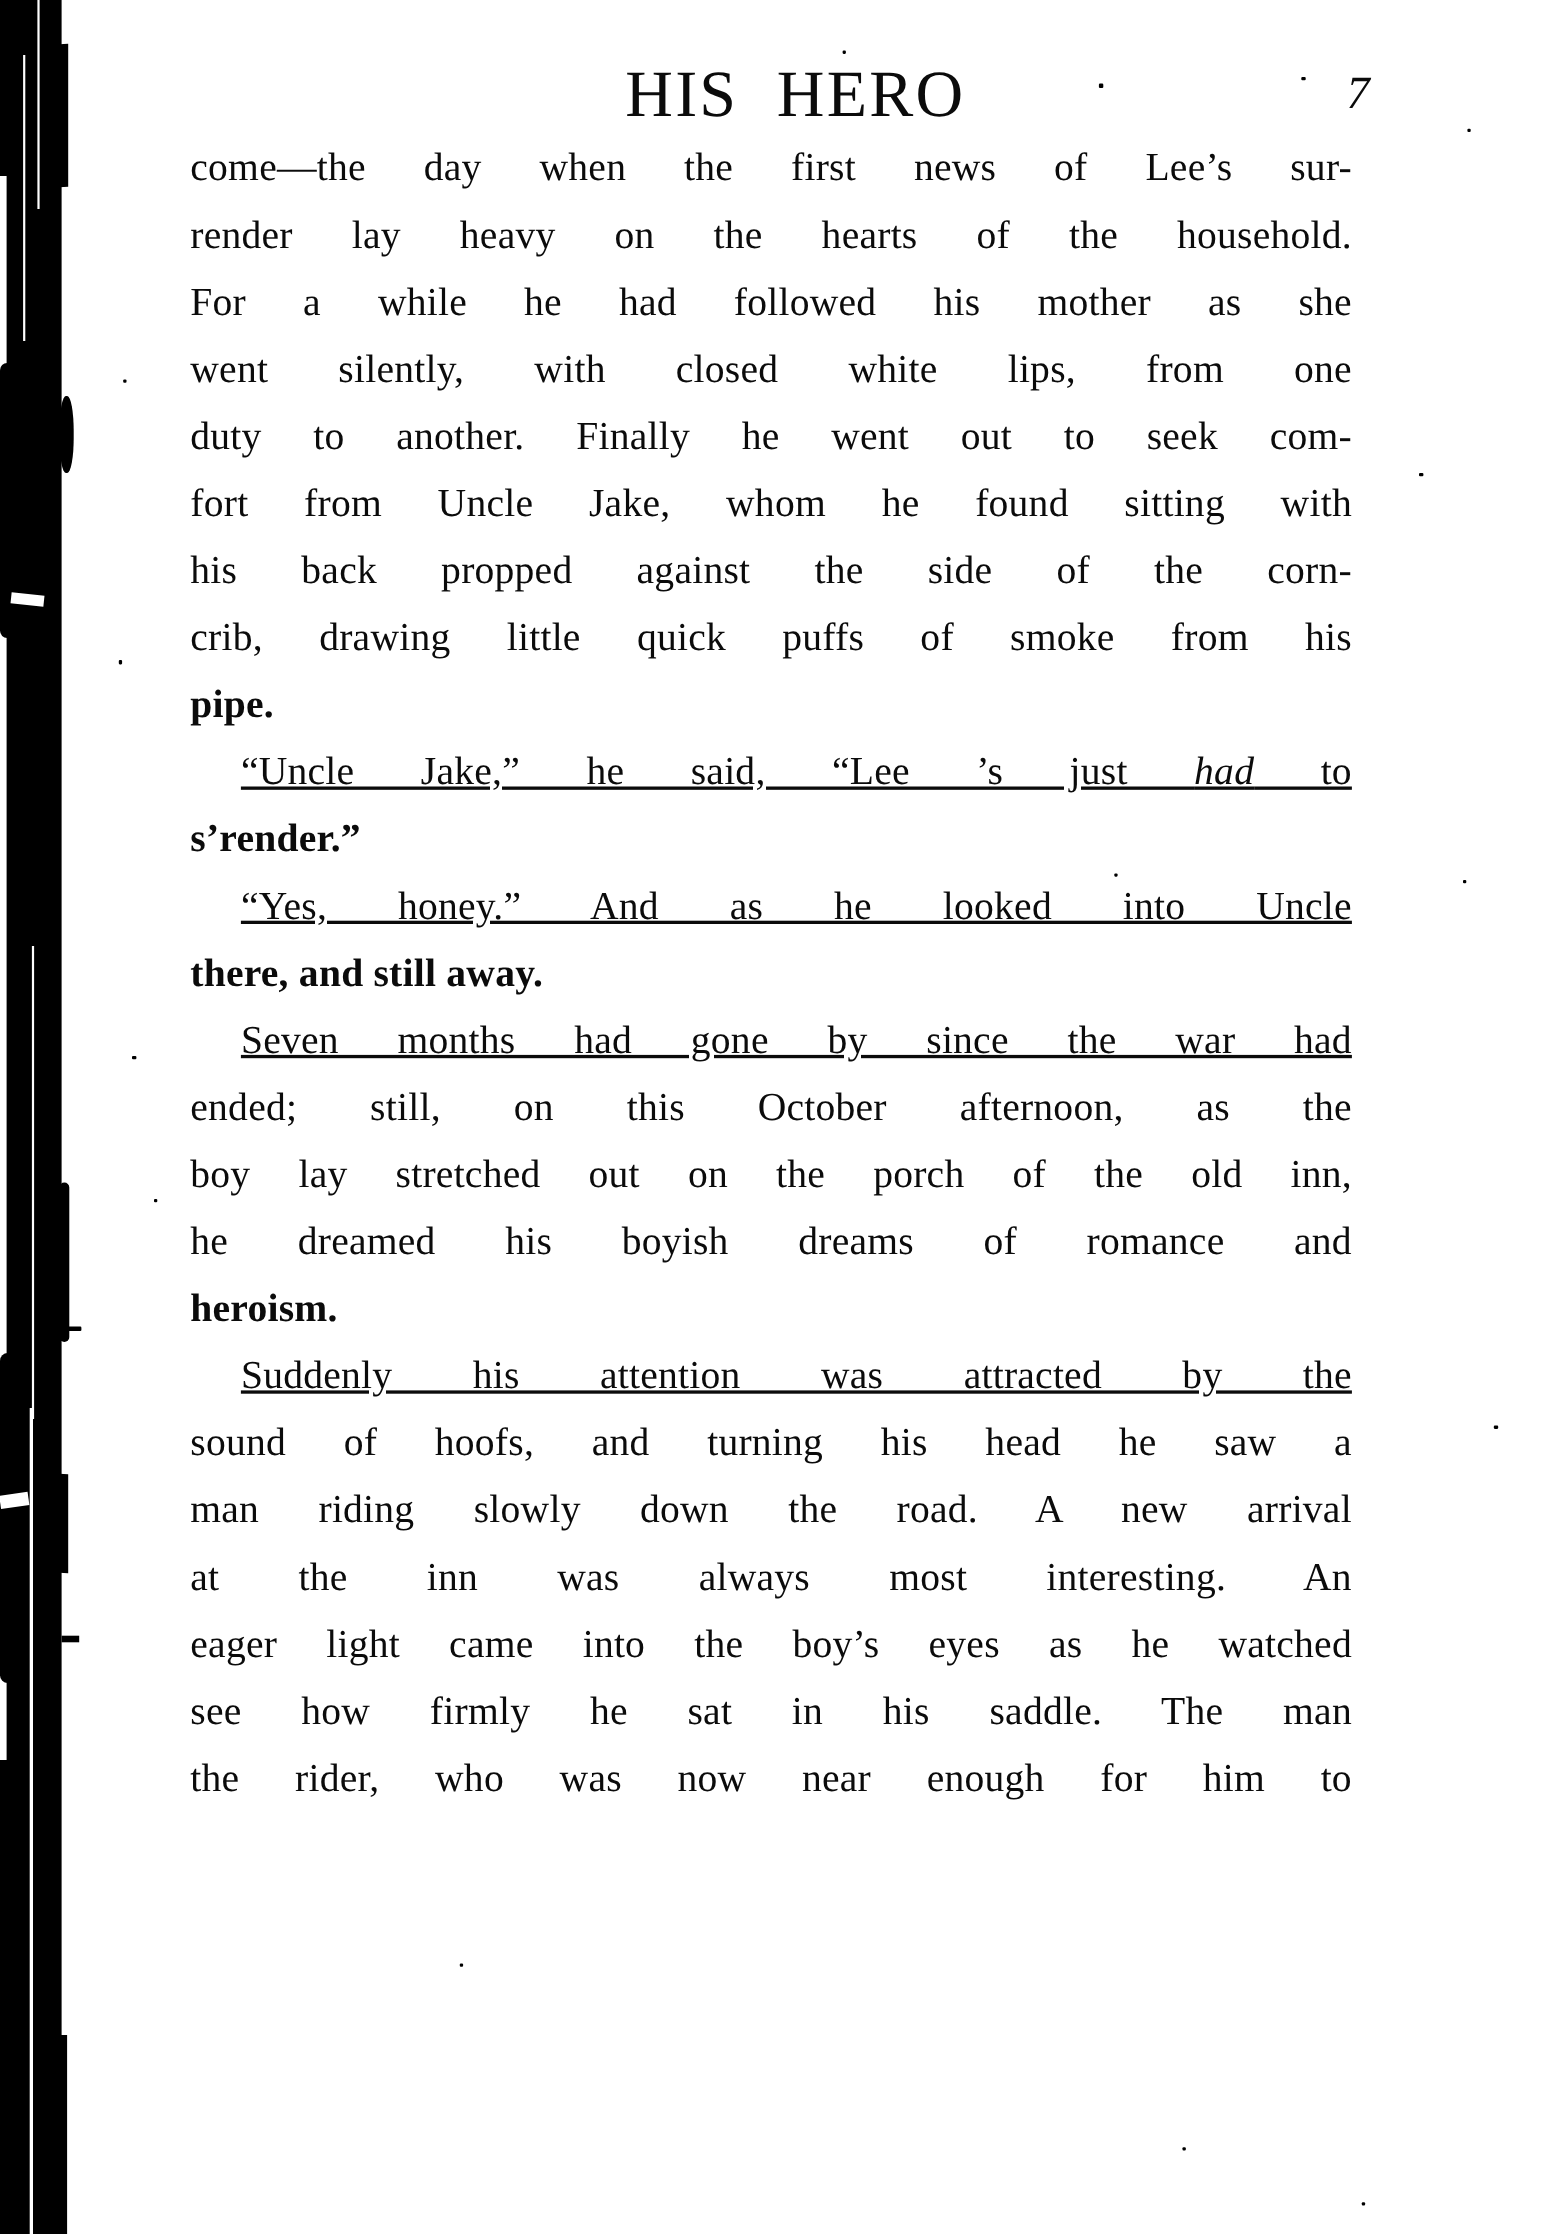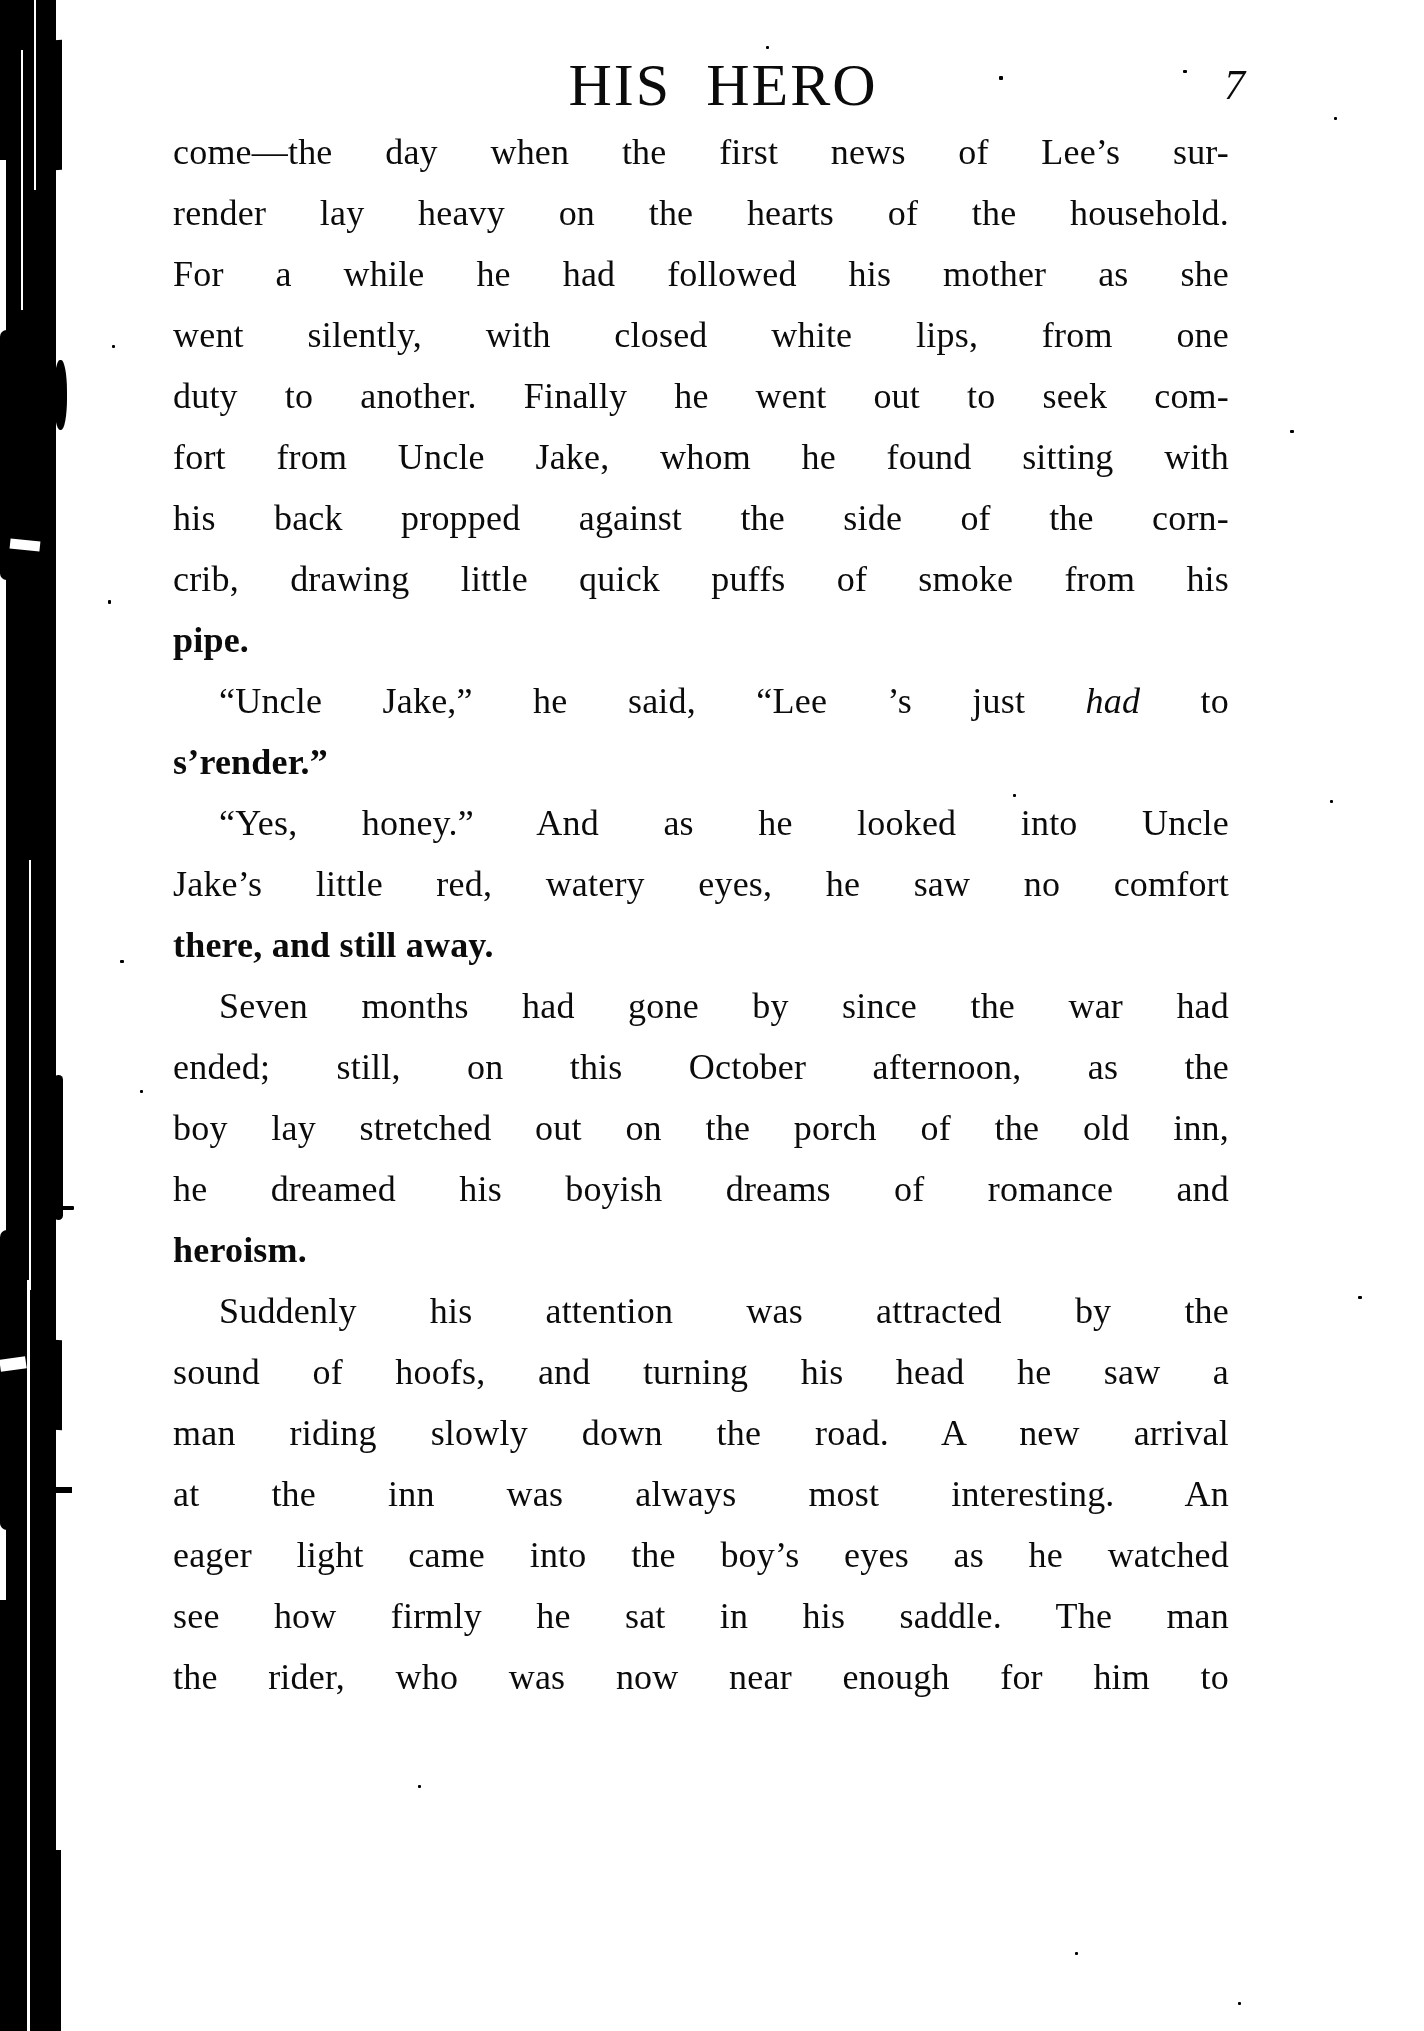--- a/index.html
+++ b/index.html
@@ -41,21 +41,21 @@
     line-height: 61px;
     letter-spacing: 0.2px;
   }
   .paragraph { margin: 0; }
   .line {
     text-align: justify;
     text-align-last: justify;
     text-justify: inter-word;
   }
   .line.last { text-align-last: left; font-weight: bold; }
-  .paragraph.indent .line:first-child { text-indent: 46px; }
+  .paragraph.indent .line:first-child { text-indent: 46px; text-decoration: underline; }
   .it { font-style: italic; }
 
   .speck { position: absolute; background: #000; border-radius: 1px; }
 </style>
 </head>
 <body>
 
 <div class="binding">
   <div class="b" style="left:6px; top:0; width:50px; height:2031px;"></div>
   <div class="b" style="left:0; top:0; width:14px; height:160px;"></div>
@@ -90,21 +90,20 @@
       <div class="line"><span>his back propped against the side of the corn-</span></div>
       <div class="line"><span>crib, drawing little quick puffs of smoke from his</span></div>
       <div class="line last"><span>pipe.</span></div>
     </div>
     <div class="paragraph indent">
       <div class="line"><span>“Uncle Jake,” he said, “Lee ’s just </span><span class="it">had</span><span> to</span></div>
       <div class="line last"><span>s’render.”</span></div>
     </div>
     <div class="paragraph indent">
       <div class="line"><span>“Yes, honey.”  And as he looked into Uncle</span></div>
-      <div class="line"><span>Jake’s little red, watery eyes, he saw no comfort</span></div>
       <div class="line last"><span>there, and still away.</span></div>
     </div>
     <div class="paragraph indent">
       <div class="line"><span>Seven months had gone by since the war had</span></div>
       <div class="line"><span>ended; still, on this October afternoon, as the</span></div>
       <div class="line"><span>boy lay stretched out on the porch of the old inn,</span></div>
       <div class="line"><span>he dreamed his boyish dreams of romance and</span></div>
       <div class="line last"><span>heroism.</span></div>
     </div>
     <div class="paragraph indent">

